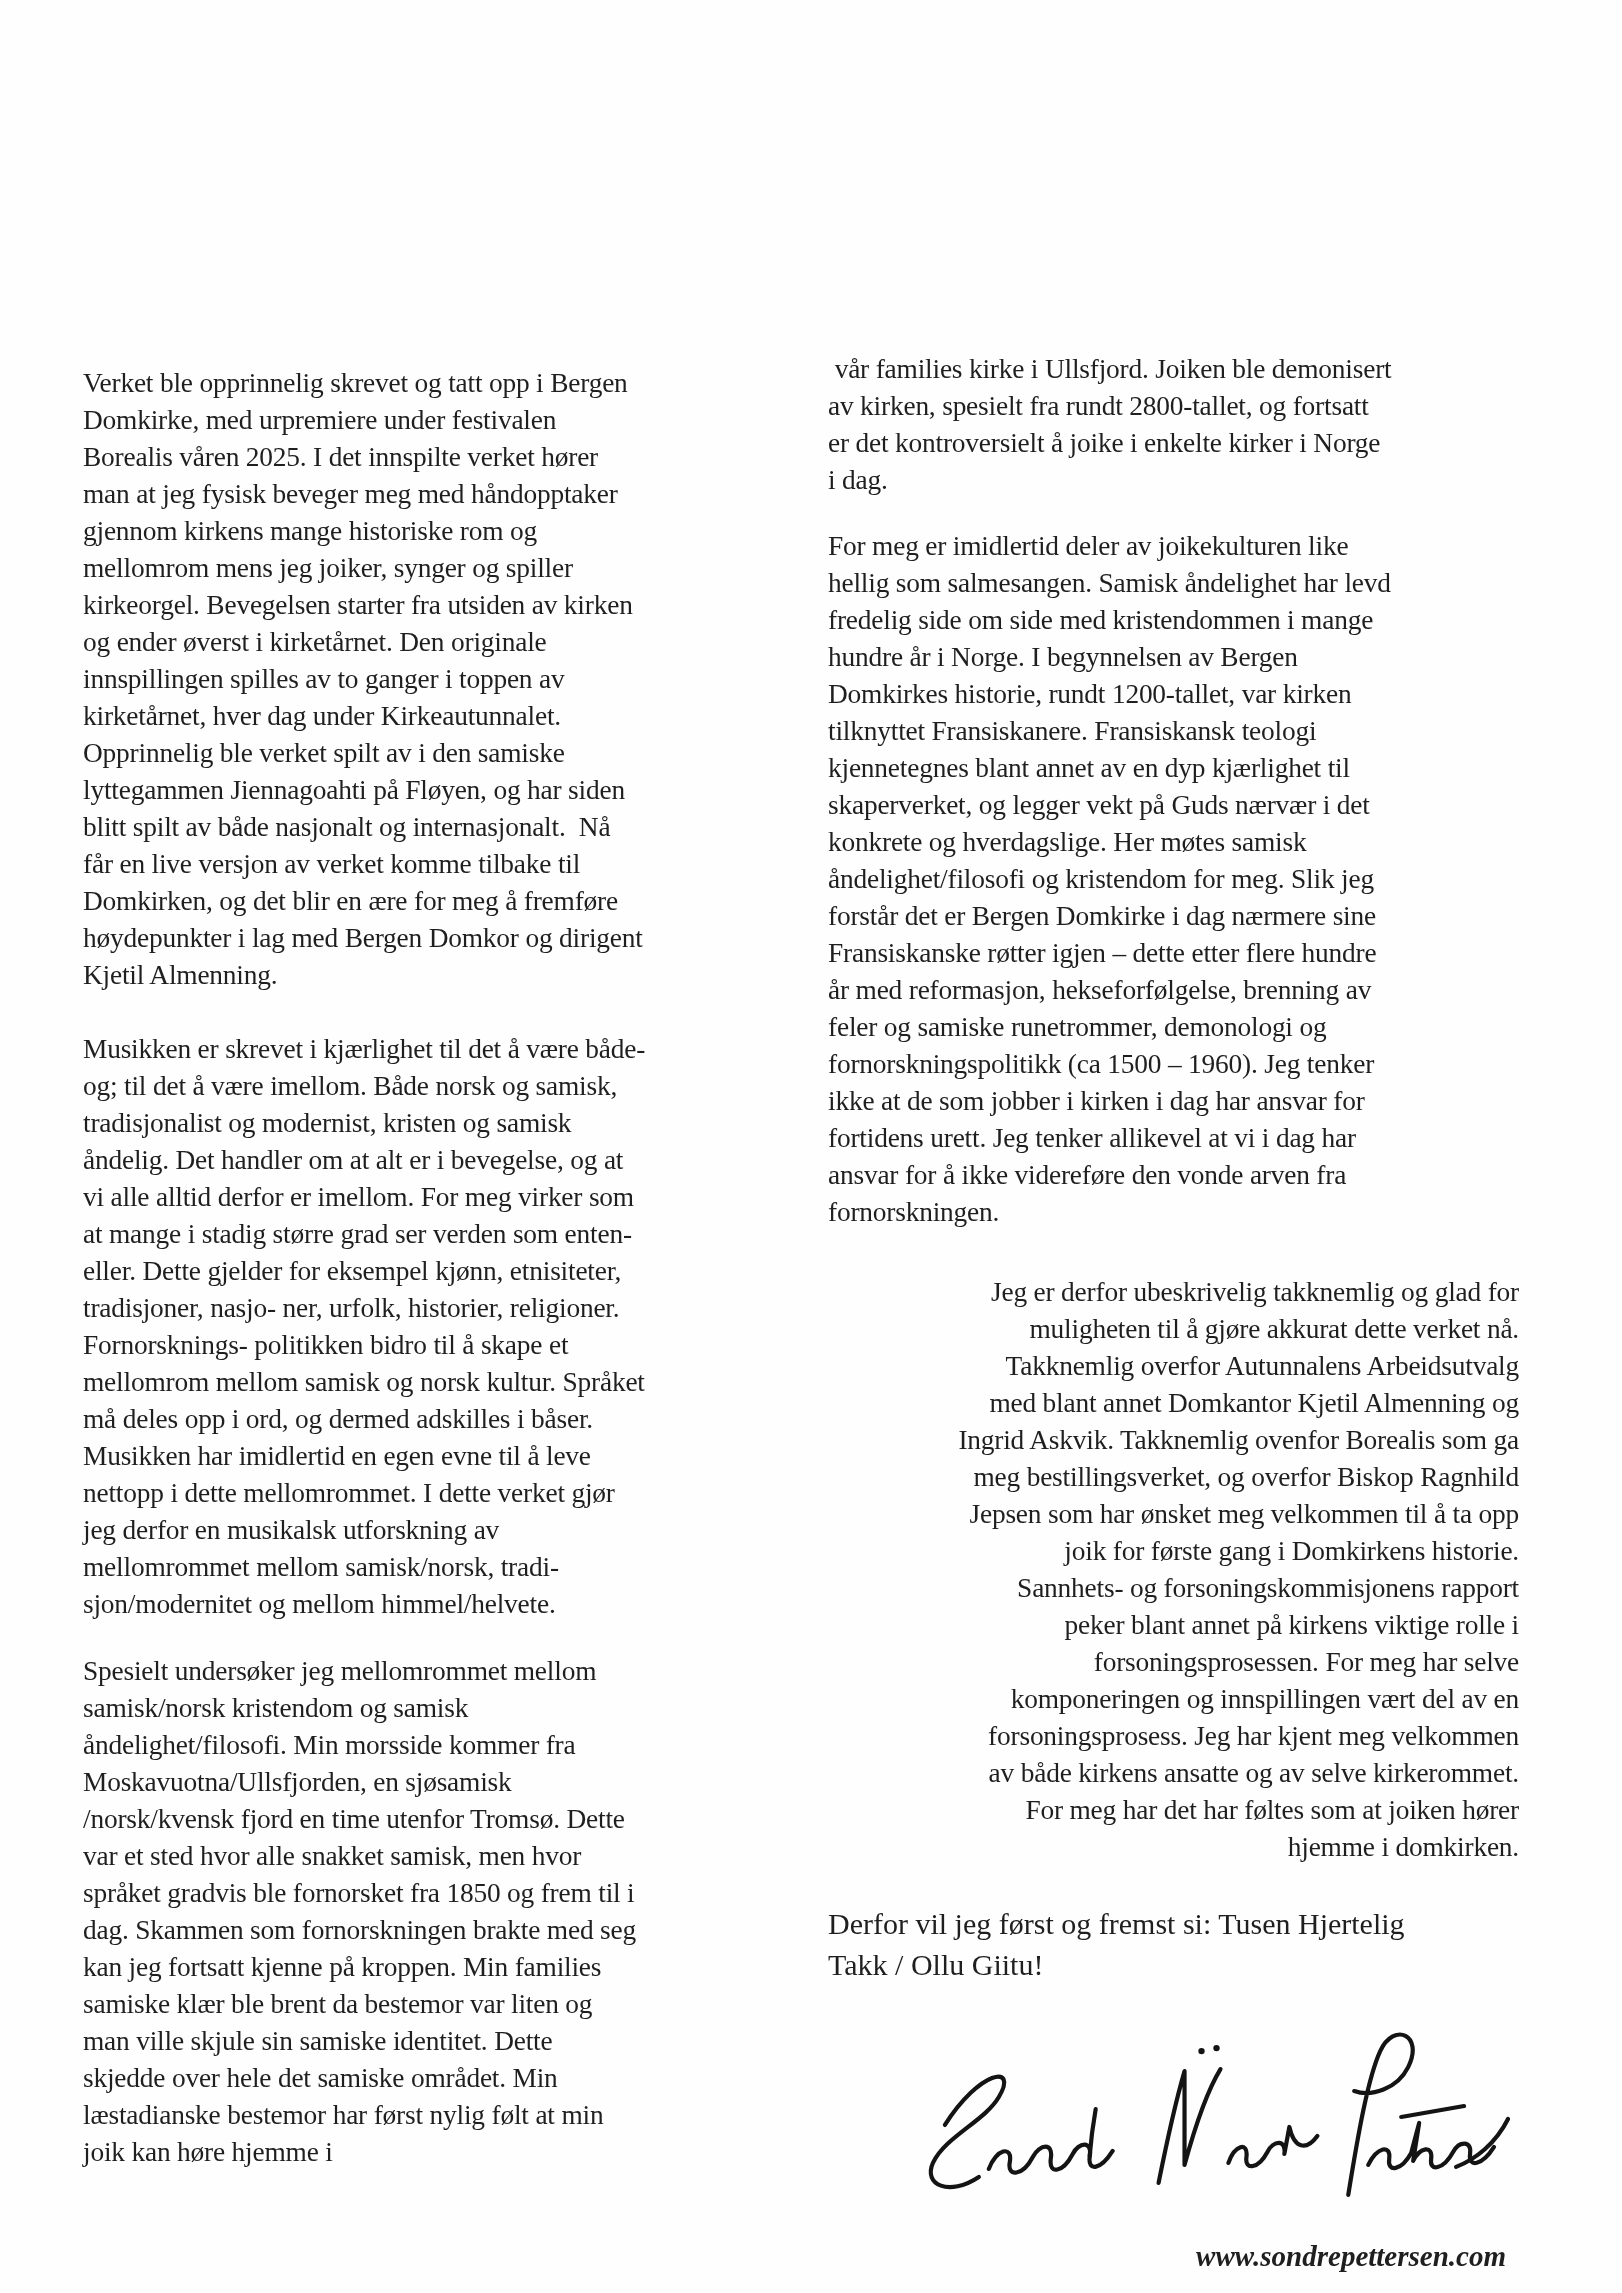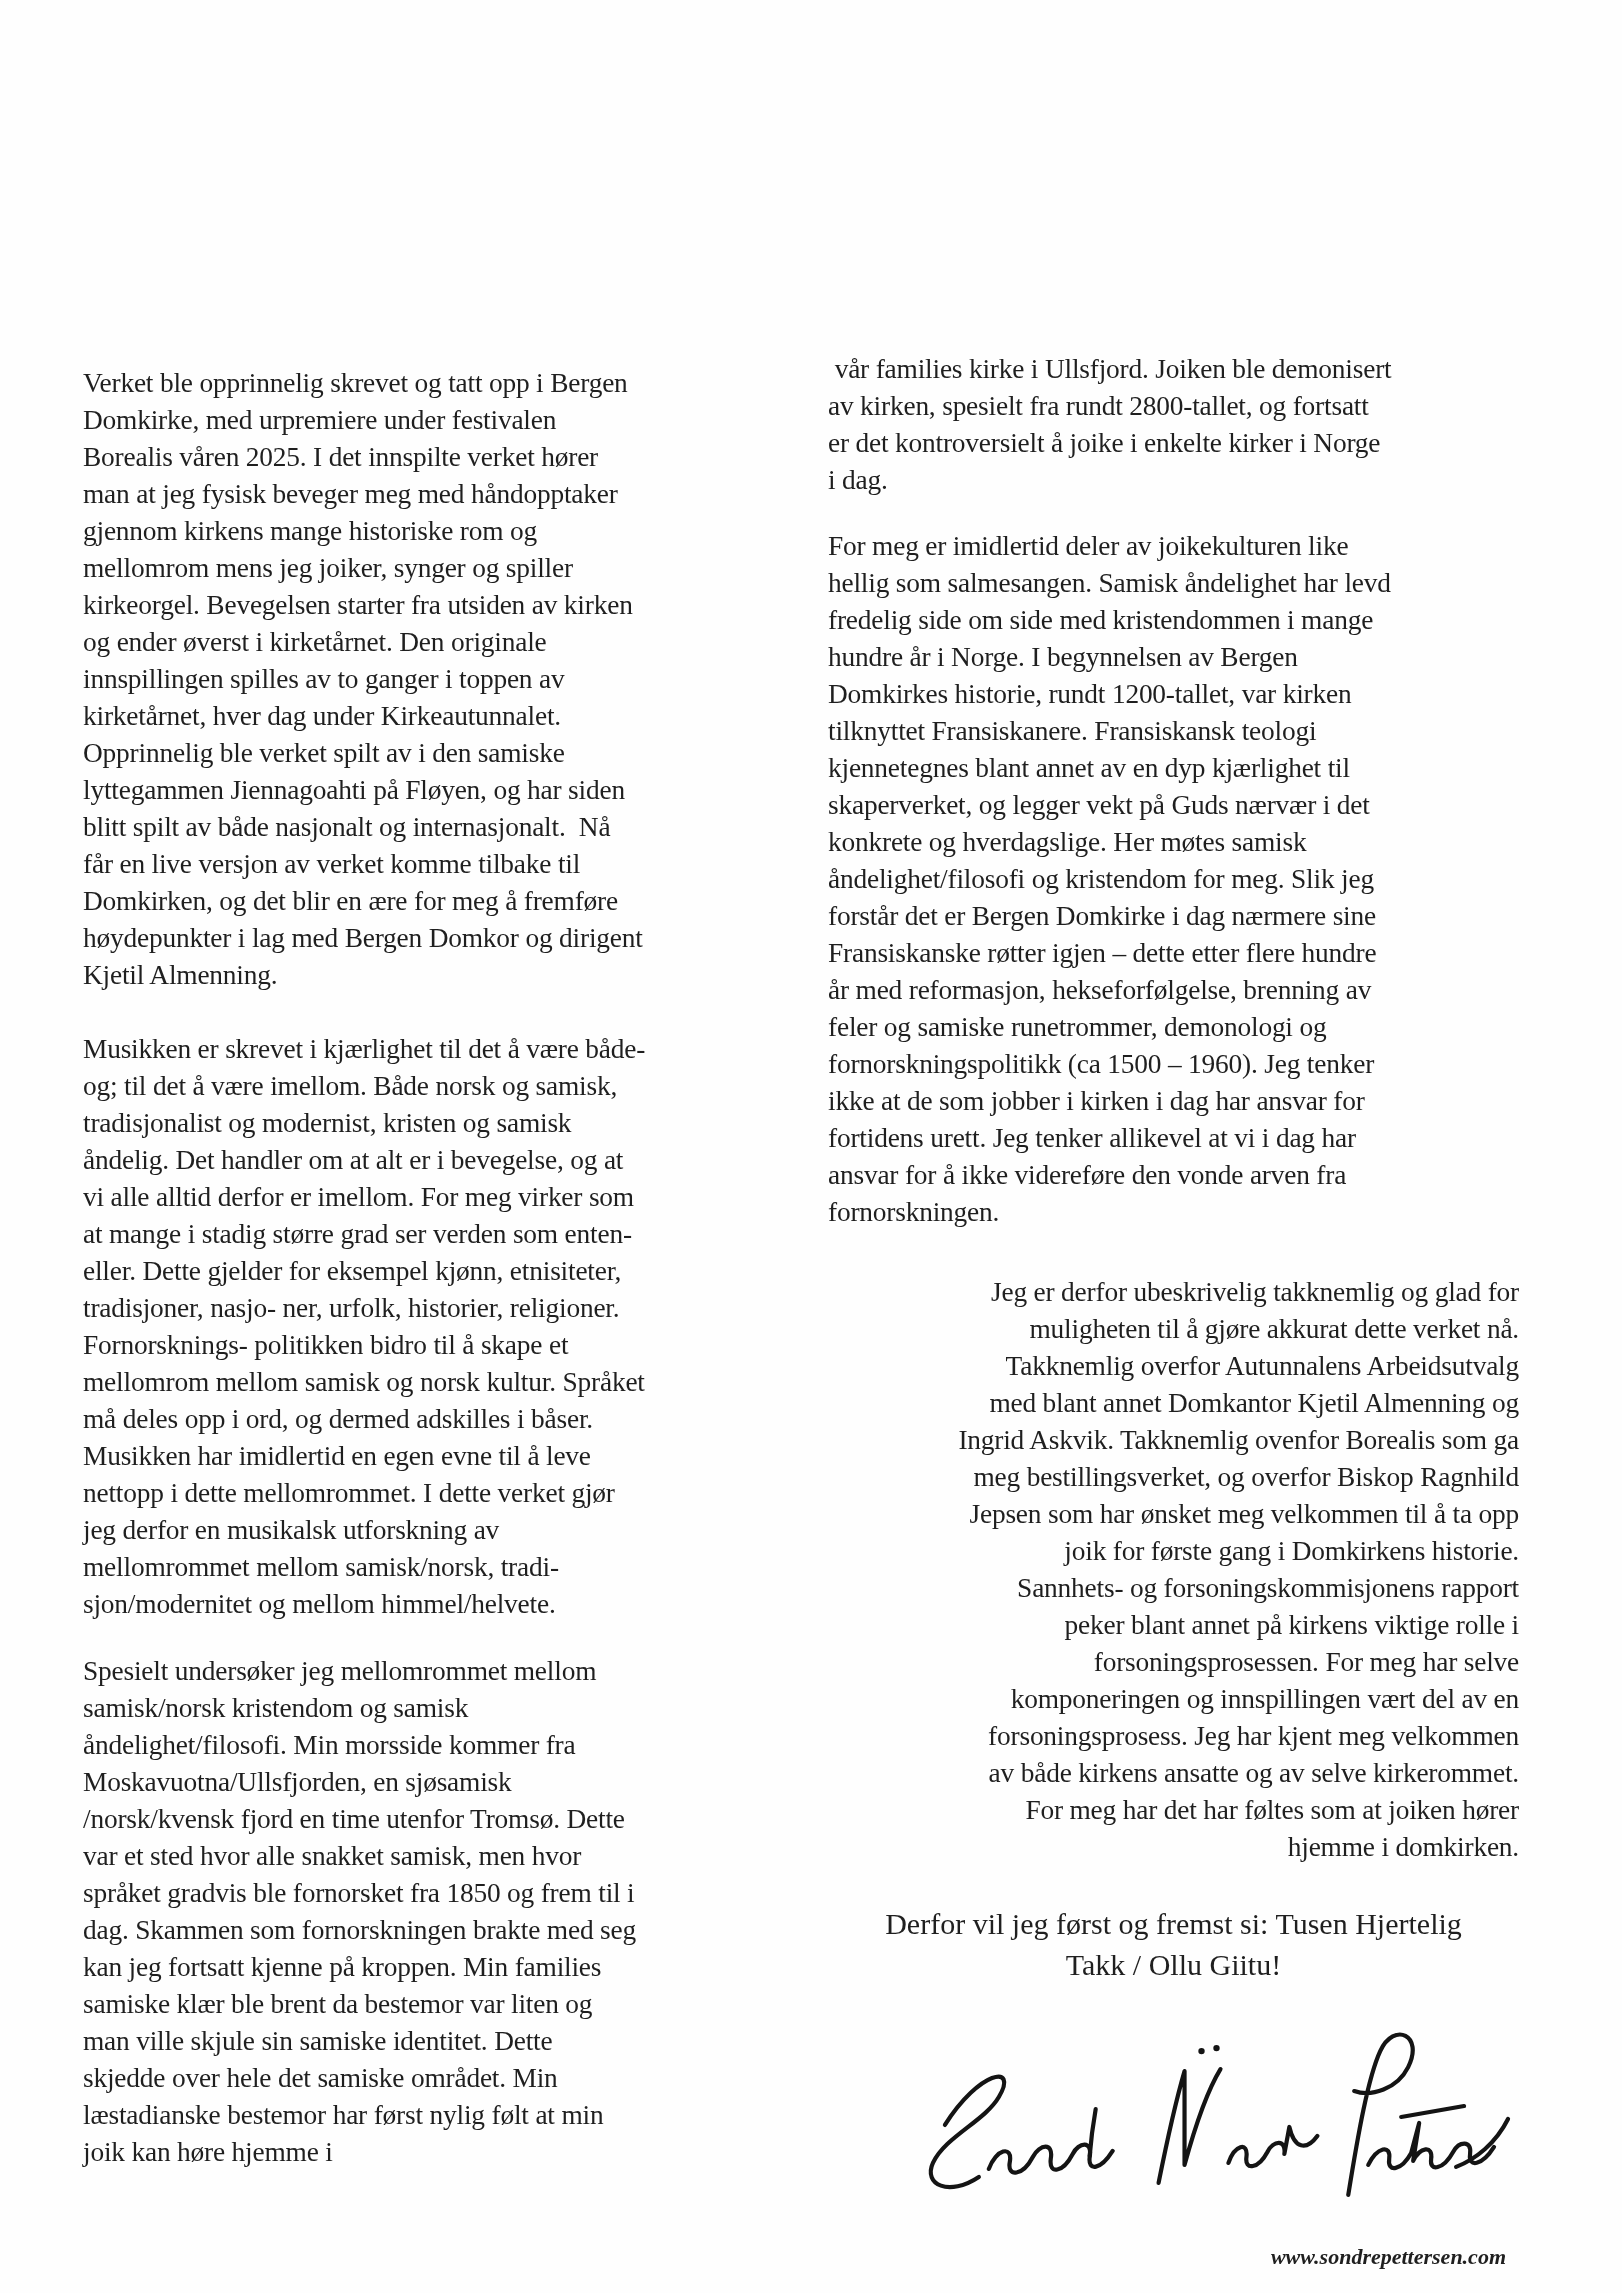--- a/index.html
+++ b/index.html
@@ -43,36 +43,35 @@
   .col-left  .para.pb { margin-bottom: 30px; }
   .col-right .para.pa { margin-bottom: 29px; }
   .col-right .para.pb { margin-bottom: 43px; }
   .col-right .para.pc { margin-bottom: 37px; text-align: right; }
 
   .closing {
     margin: 0;
     font-size: 30px;
     line-height: 41px;
     white-space: pre;
-    text-align: center;
   }
 
   
   .signature { position: absolute; left: 897px; top: 2011px; width: 619px; height: 214px; }
   .signature svg { width: 100%; height: 100%; display: block; }
   .sig-stroke { fill: none; stroke: #141414; stroke-width: 4.2; stroke-linecap: round; stroke-linejoin: round; }
   .sig-dot { fill: #141414; }
 
   .website {
     position: absolute;
     left: 828px; top: 2239px; width: 678px;
     text-align: right;
     font-style: italic;
     font-weight: bold;
-    font-size: 22px;
+    font-size: 29px;
     line-height: 35px;
     white-space: pre;
   }
 </style>
 </head>
 <body>
 
 <div class="page">
 
 

